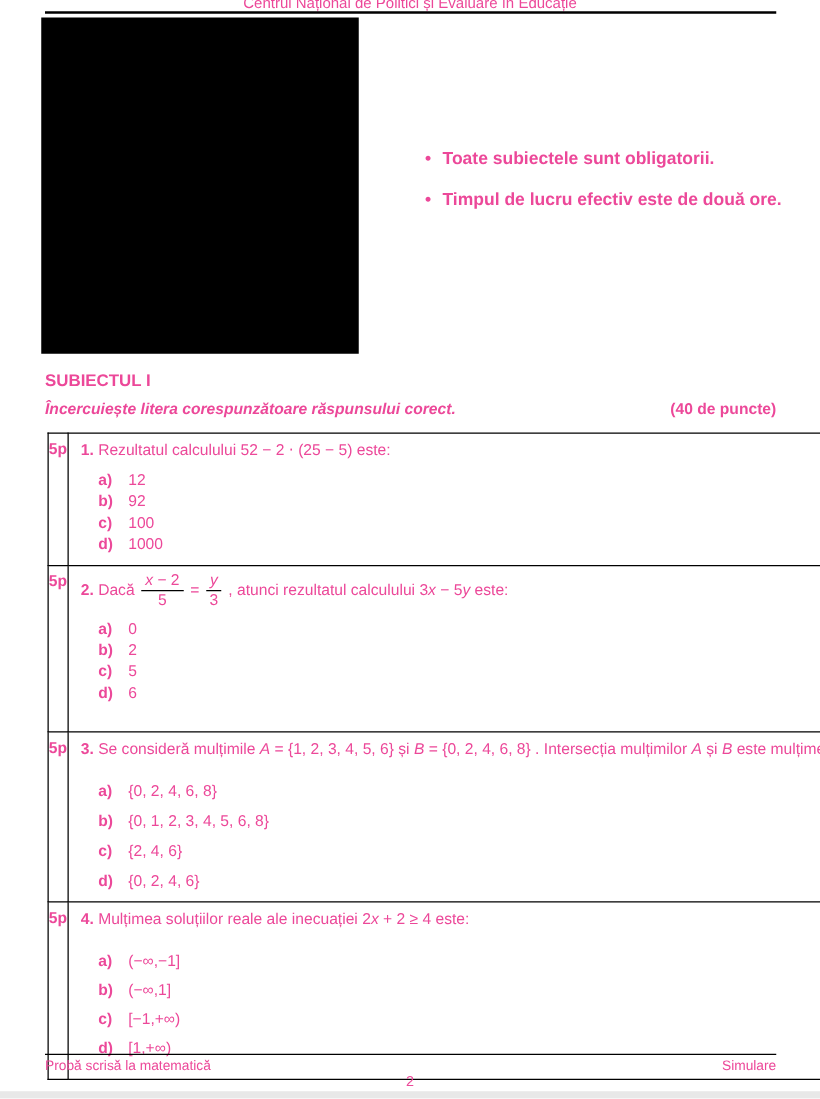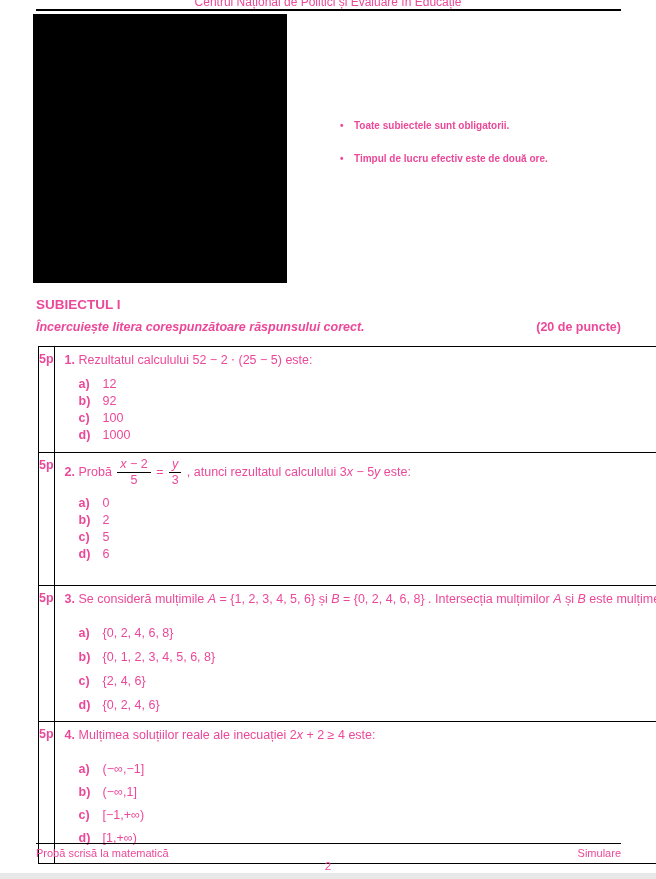--- a/index.html
+++ b/index.html
@@ -5,21 +5,21 @@
   html,body{margin:0;padding:0;background:#fff;}
   .page{
     position:relative;width:656px;height:879px;background:#ffffff;overflow:hidden;
     font-family:Liberation Sans, sans-serif;color:#ec4899;
   }
   .header-title{position:absolute;top:-4px;left:0;width:100%;text-align:center;font-size:12px;line-height:12px;}
   .header-rule{position:absolute;top:9px;left:36px;width:585px;height:2px;background:#000;}
   .redacted{position:absolute;top:14px;left:33px;width:254px;height:269px;background:#000;}
 
   .notices{position:absolute;top:119px;left:340px;margin:0;padding:0;list-style:none;
-    font-weight:bold;font-size:10px;}
+    font-weight:bold;font-size:14px;}
   .notices li{margin-bottom:19px;line-height:14px;white-space:nowrap;}
   .bullet{display:inline-block;width:14px;}
 
   .section-title{position:absolute;top:297px;left:36px;font-weight:bold;font-size:13.5px;}
   .instruction-row{position:absolute;top:320px;left:36px;width:585px;display:flex;
     justify-content:space-between;font-weight:bold;font-size:12.5px;}
   .instruction{font-style:italic;}
 
   .qtable{position:absolute;top:346px;left:38px;width:583px;border-collapse:collapse;padding-left:15px;}
   .qtable td{border:1px solid #000;vertical-align:top;font-size:12.5px;padding:0;}
@@ -59,21 +59,21 @@
   <div class="redacted"></div>
 
   <ul class="notices">
     <li><span class="bullet">•</span><span>Toate subiectele sunt obligatorii.</span></li>
     <li><span class="bullet">•</span><span>Timpul de lucru efectiv este de două ore.</span></li>
   </ul>
 
   <div class="section-title">SUBIECTUL I</div>
   <div class="instruction-row">
     <span class="instruction">Încercuiește litera corespunzătoare răspunsului corect.</span>
-    <span>(20 de puncte)</span>
+    <span>(40 de puncte)</span>
   </div>
 
   <table class="qtable">
     <tbody>
         <tr class="r1">
       <td class="pts">5p</td>
       <td class="qcell">
         <div class="qline">
           <span class="qnum">1.</span>
           <span>Rezultatul calculului</span>
@@ -87,21 +87,21 @@
           <div class="opt"><span class="optletter">d)</span><span>1000</span></div>
         </div>
       </td>
     </tr>
 
     <tr class="r2">
       <td class="pts">5p</td>
       <td class="qcell">
         <div class="qline">
           <span class="qnum">2.</span>
-          <span>Probă</span>
+          <span>Dacă</span>
           <span class="frac"><span class="fnum"><i>x</i> − 2</span><span class="fden">5</span></span>
           <span>=</span>
           <span class="frac"><span class="fnum"><i>y</i></span><span class="fden">3</span></span>
           <span>, atunci rezultatul calculului</span>
           <span>3<i>x</i> − 5<i>y</i></span>
           <span>este:</span>
         </div>
         <div class="opts mt18 lh17">
           <div class="opt"><span class="optletter">a)</span><span>0</span></div>
           <div class="opt"><span class="optletter">b)</span><span>2</span></div>

